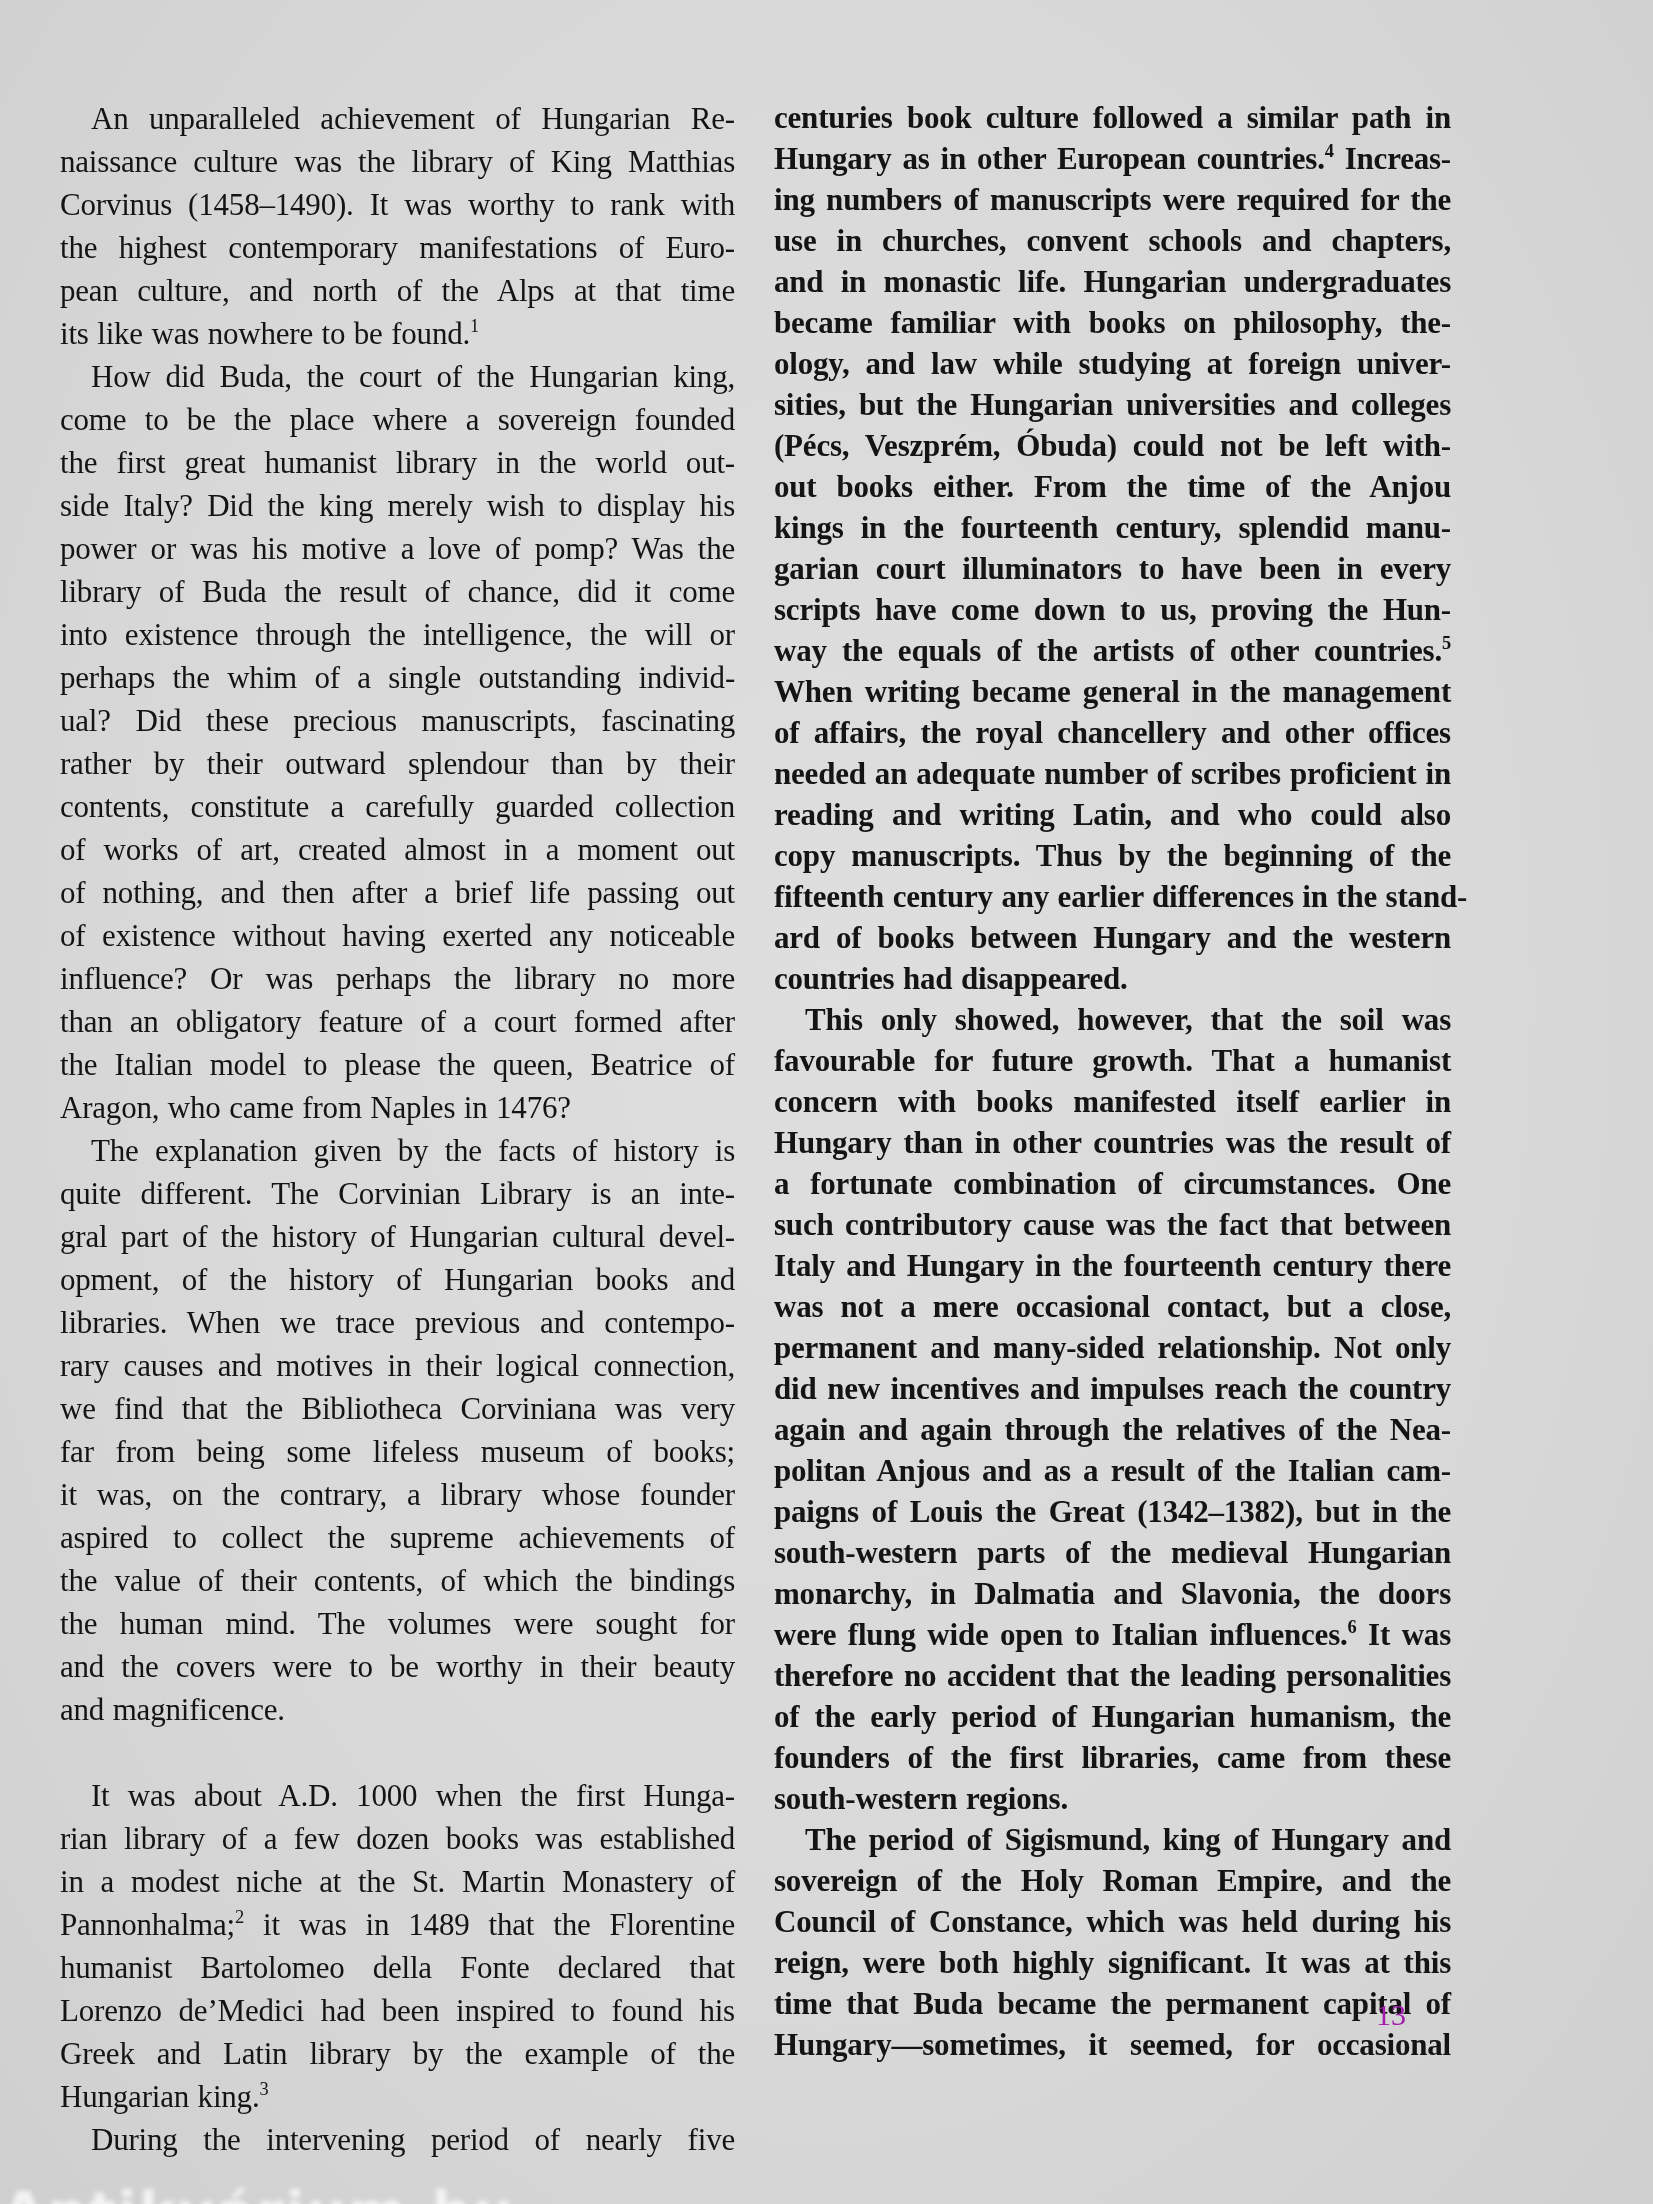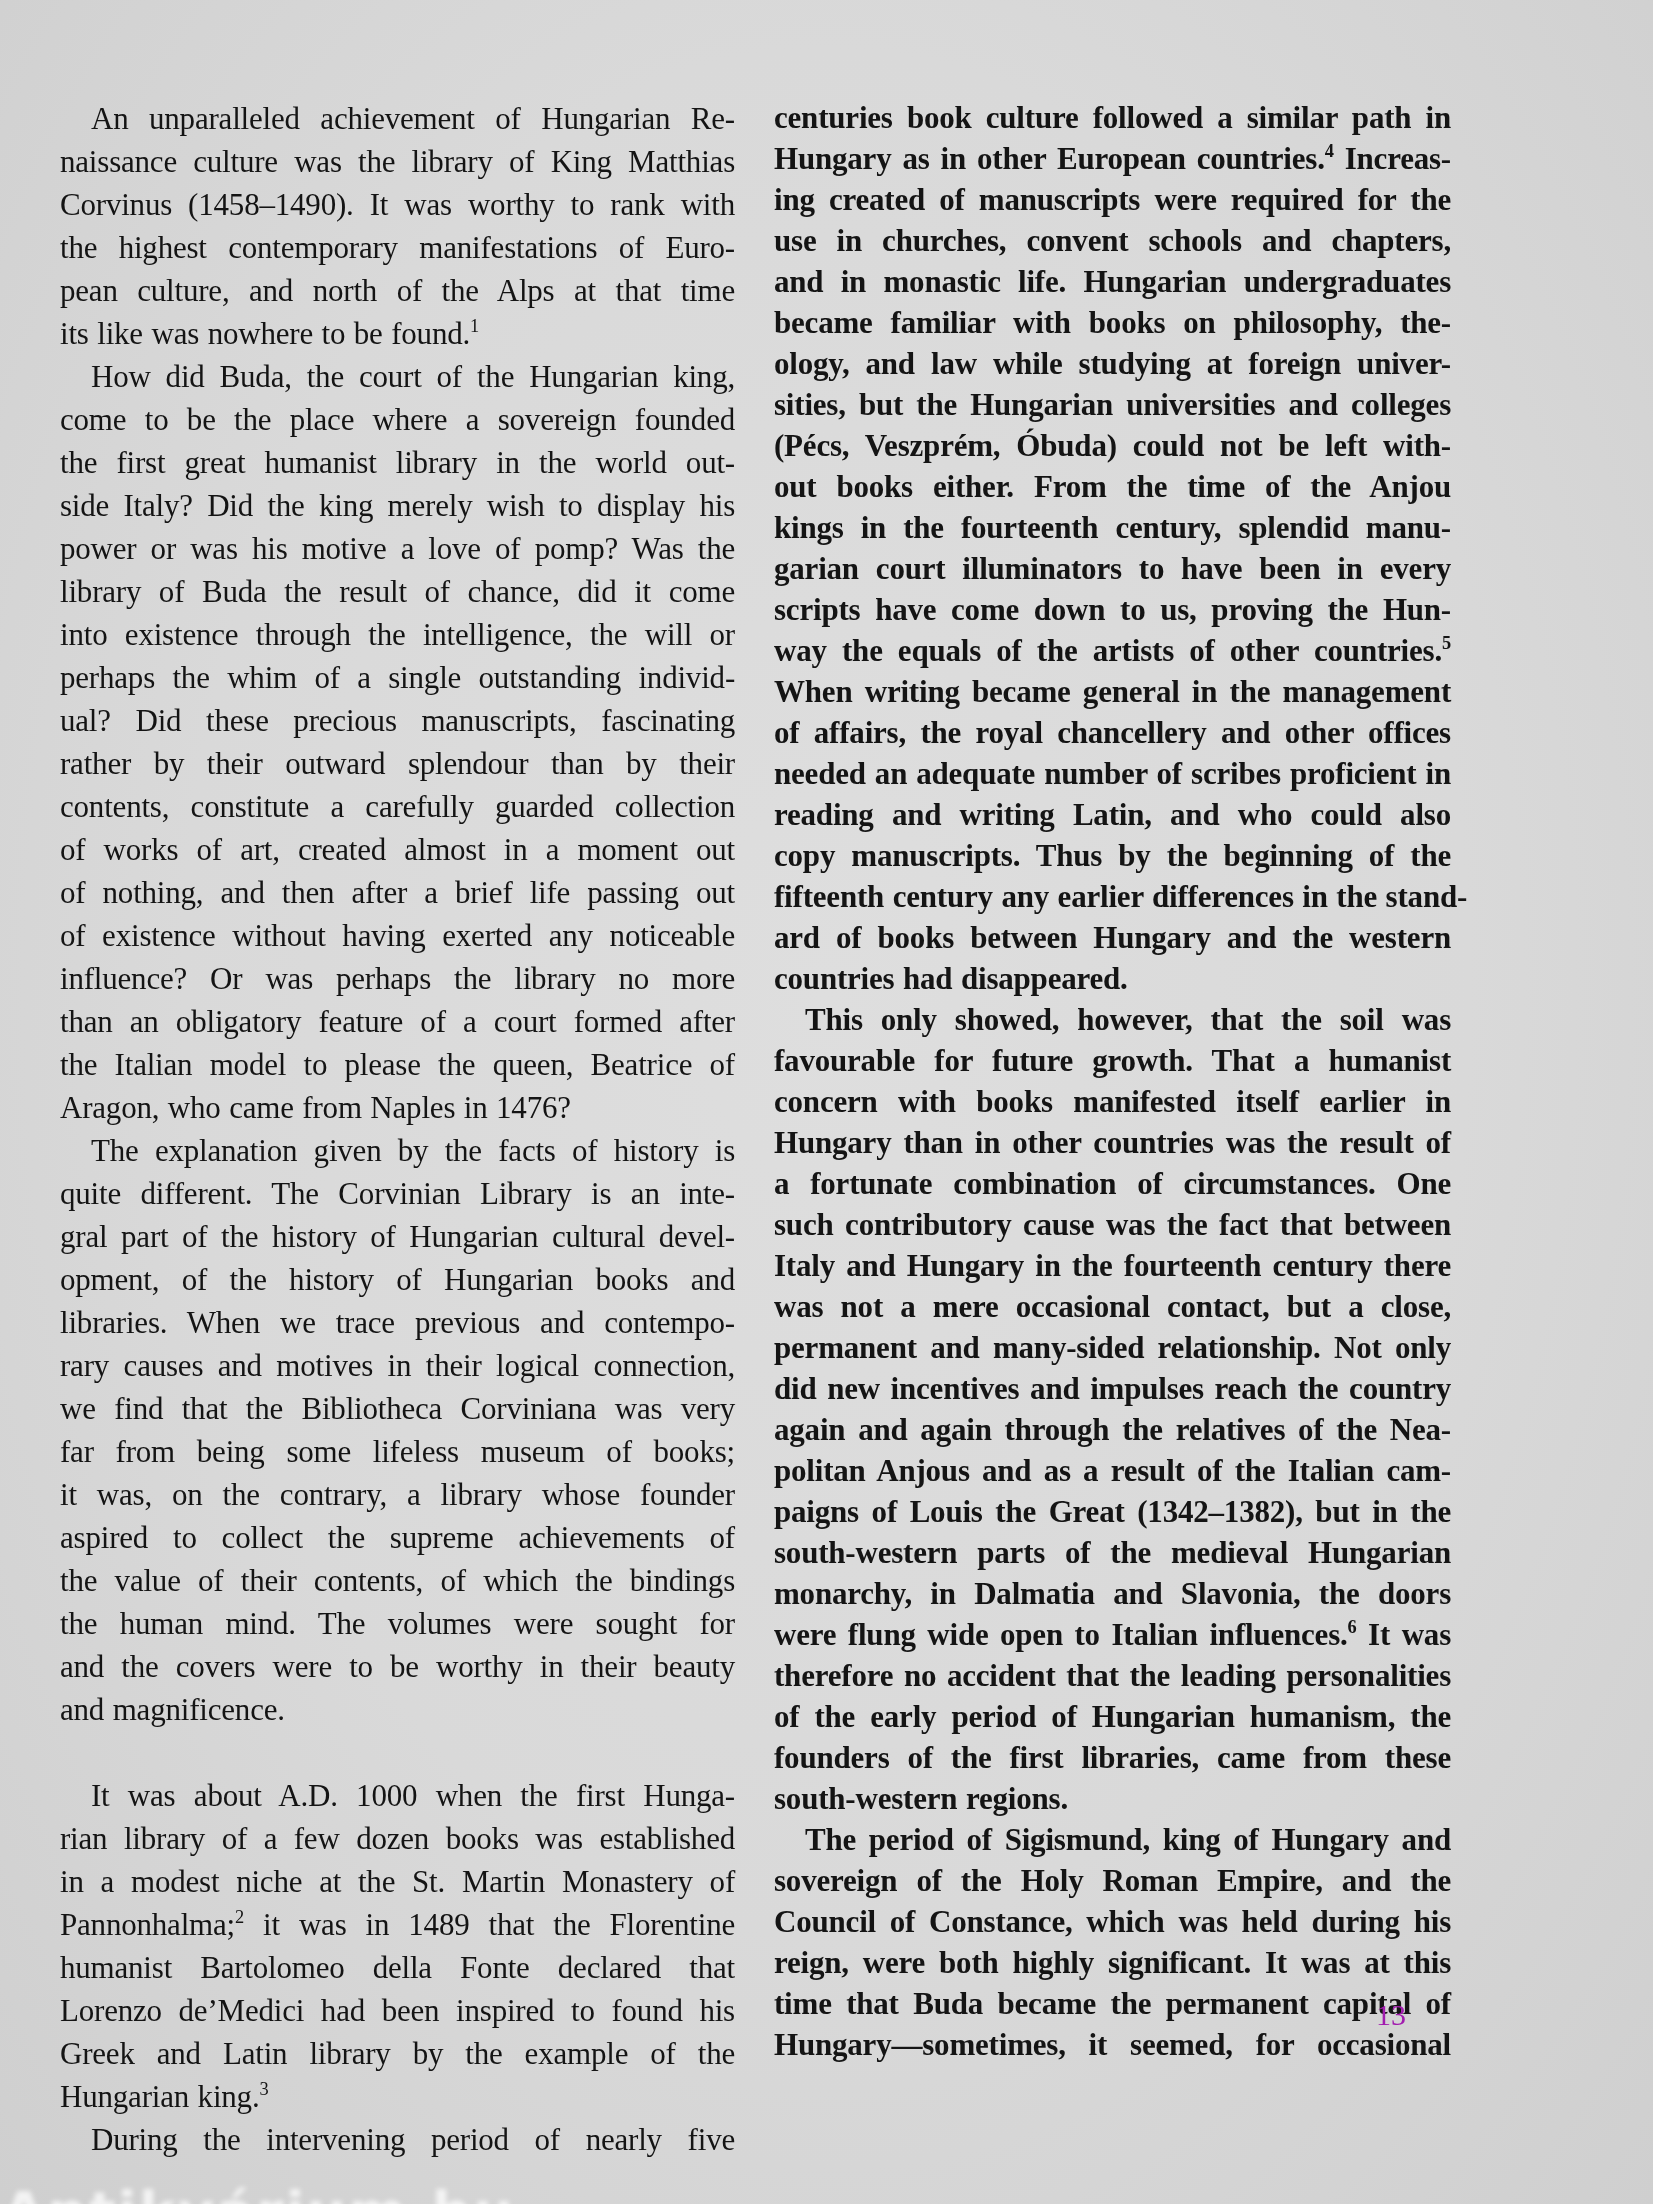--- a/index.html
+++ b/index.html
@@ -126,21 +126,21 @@
       <div class="line"><span>Pannonhalma;</span><sup>2</sup><span style="white-space: pre;"> it was in 1489 that the Florentine</span></div>
       <div class="line"><span>humanist Bartolomeo della Fonte declared that</span></div>
       <div class="line"><span>Lorenzo de’Medici had been inspired to found his</span></div>
       <div class="line"><span>Greek and Latin library by the example of the</span></div>
       <div class="line last"><span>Hungarian king.</span><sup>3</sup></div>
       <div class="line indent"><span>During the intervening period of nearly five</span></div>
     </div>
   <div class="column right" id="right-col">
       <div class="line"><span>centuries book culture followed a similar path in</span></div>
       <div class="line"><span>Hungary as in other European countries.</span><sup>4</sup><span style="white-space: pre;"> Increas-</span></div>
-      <div class="line"><span>ing created of manuscripts were required for the</span></div>
+      <div class="line"><span>ing numbers of manuscripts were required for the</span></div>
       <div class="line"><span>use in churches, convent schools and chapters,</span></div>
       <div class="line"><span>and in monastic life. Hungarian undergraduates</span></div>
       <div class="line"><span>became familiar with books on philosophy, the-</span></div>
       <div class="line"><span>ology, and law while studying at foreign univer-</span></div>
       <div class="line"><span>sities, but the Hungarian universities and colleges</span></div>
       <div class="line"><span>(Pécs, Veszprém, Óbuda) could not be left with-</span></div>
       <div class="line"><span>out books either. From the time of the Anjou</span></div>
       <div class="line"><span>kings in the fourteenth century, splendid manu-</span></div>
       <div class="line"><span>garian court illuminators to have been in every</span></div>
       <div class="line"><span>scripts have come down to us, proving the Hun-</span></div>

